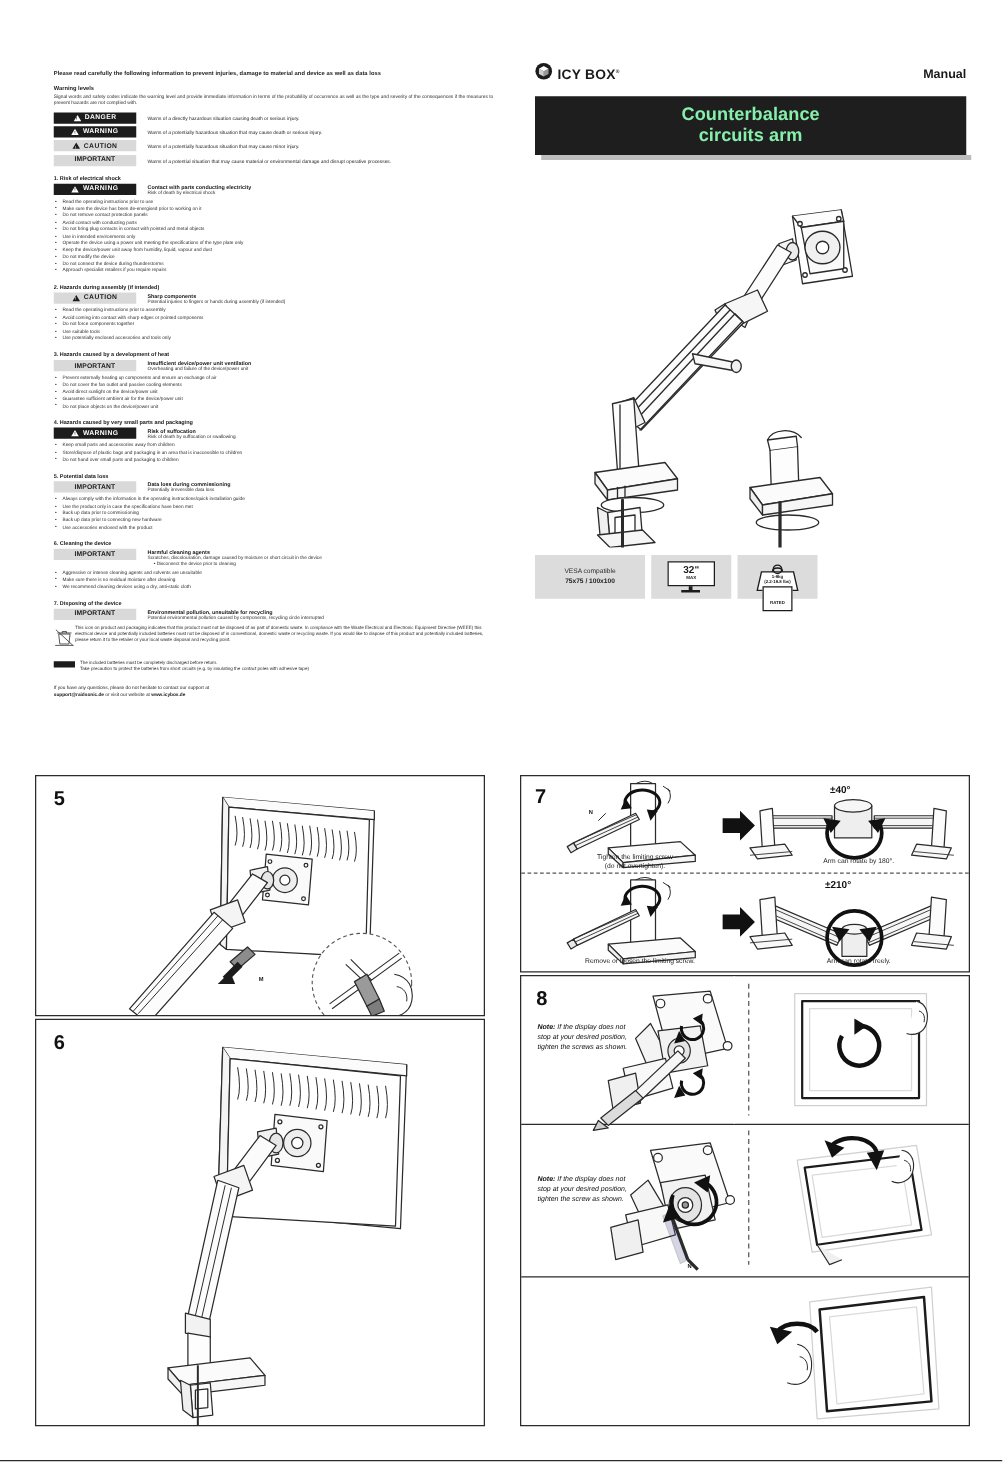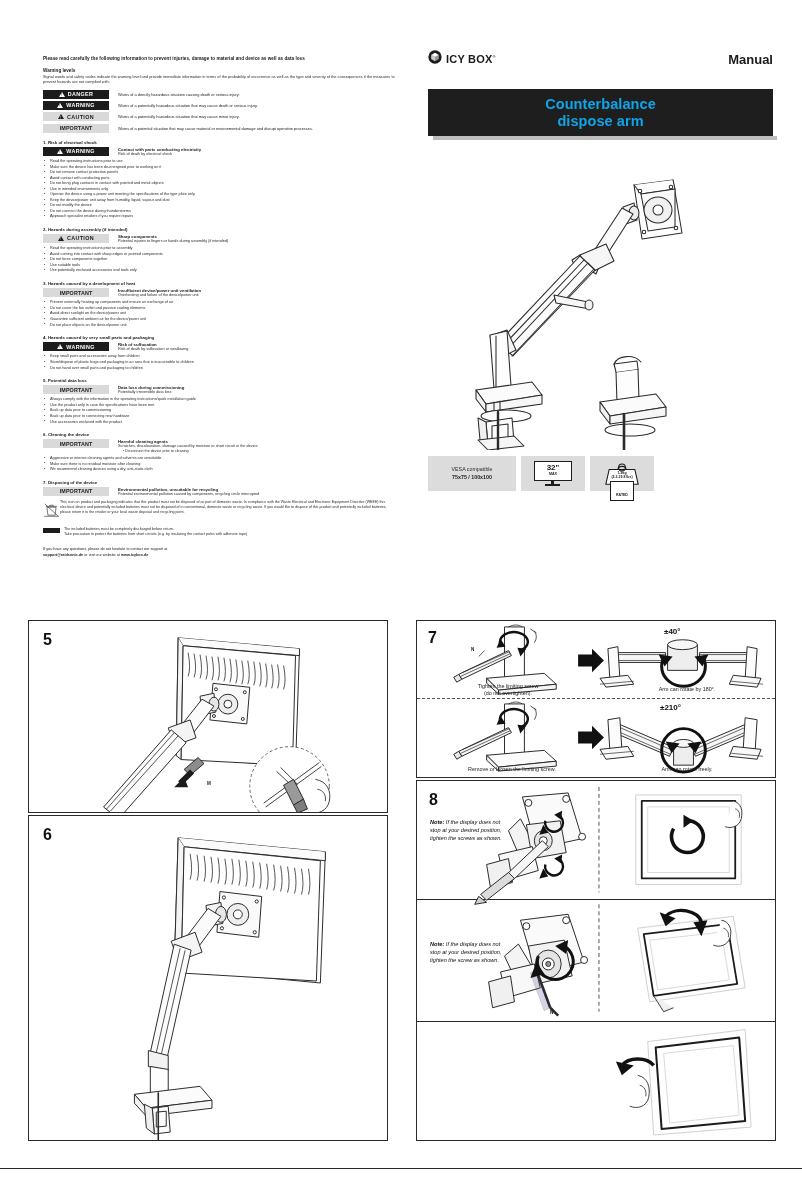--- a/index.html
+++ b/index.html
@@ -79,23 +79,23 @@
   .bat-txt { padding-left: 4px; font-size: 3.65px; line-height: 1.45; color: #2b2b2b; }
   .contact { margin-top: 10px; font-size: 3.8px; line-height: 1.45; }
   .contact b { font-weight: bold; }
 
   
   .head-col { position: absolute; left: 428px; top: 50px; width: 345px; }
   .brandbar { display: flex; align-items: center; justify-content: space-between; }
   .brand { display: flex; align-items: center; gap: 4px; }
   .brand-name { font-size: 11px; font-weight: bold; letter-spacing: .02em; }
   .brand-tm { font-size: 4px; vertical-align: super; }
-  .manual-word { font-size: 13px; font-weight: bold; }
+  .manual-word { font-size: 10px; font-weight: bold; }
   .title-band {
-    margin-top: 21px; height: 47px; background: #1e1e1e; color: #0ea5e9;
+    margin-top: 8px; height: 47px; background: #1e1e1e; color: #86efac;
     display: flex; flex-direction: column; align-items: center;
     justify-content: center; gap: 1px;
     position: relative;
   }
   .title-band .t {
     font-size: 14.5px; font-weight: bold; letter-spacing: .005em; line-height: 1.12;
   }
   .title-shadow {
     height: 4px; background: #bdbdbd; margin-left: 5px; margin-right: -4px;
   }
@@ -378,21 +378,21 @@
             <path d="M31 14 L31 26 L20 32 L20 20 Z" fill="#ffffff" opacity=".55"></path>
           </svg>
         </span>
         <span class="brand-name"><span>ICY BOX</span><span class="brand-tm">®</span></span>
       </div>
       <div class="manual-word">Manual</div>
     </div>
 
     <div class="title-band">
       <div class="t">Counterbalance</div>
-      <div class="t">dispose arm</div>
+      <div class="t">circuits arm</div>
     </div>
     <div class="title-shadow"></div>
 
     <div class="hero">
       <svg viewBox="0 0 345 300" preserveAspectRatio="xMidYMid meet">
         <g stroke="#2b2b2b" fill="#fff" stroke-width="1.05" stroke-linejoin="round" stroke-linecap="round">
 
           <path d="M206 35 L245 30 L254 83 L214 89 Z" fill="#fff"></path>
           <path d="M206 35 L213 44 L247 39 L245 30" fill="#fdfdfd"></path>
           <path d="M213 44 L220 81 L247 77 L247 39 Z" fill="#fafafa"></path>

